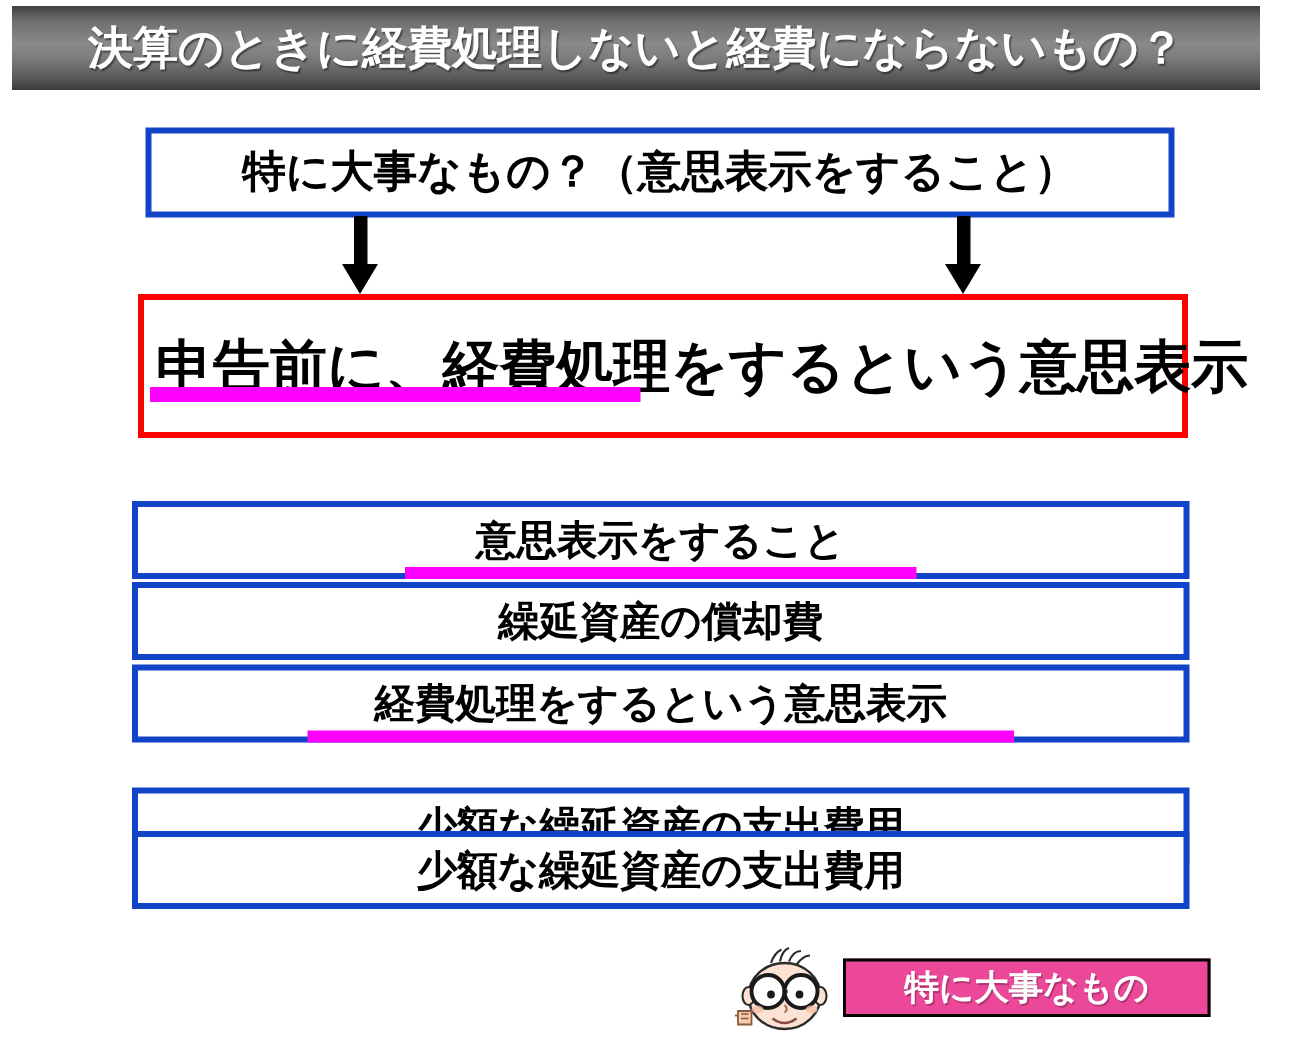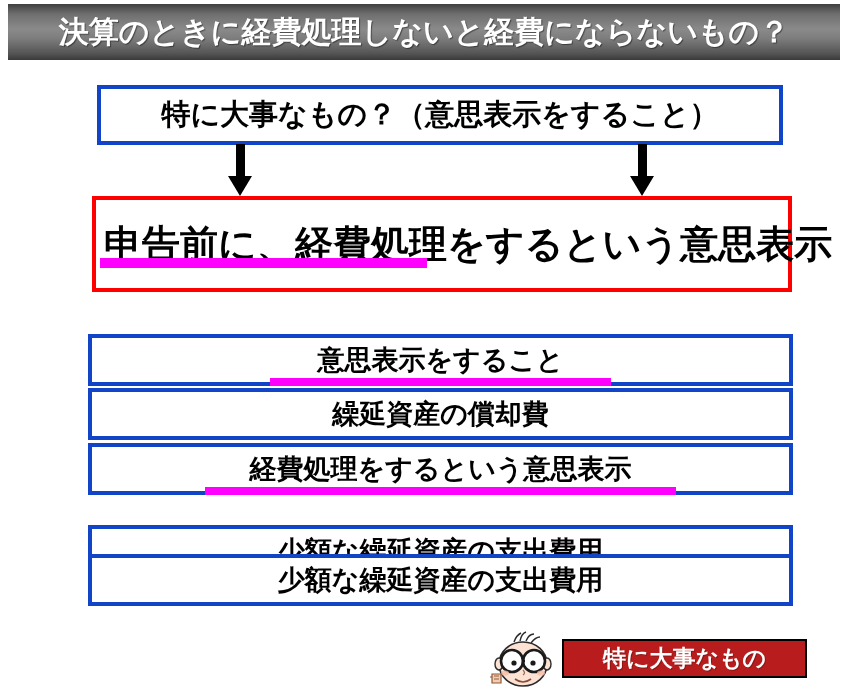--- a/index.html
+++ b/index.html
@@ -158,21 +158,21 @@
   .ul-item2 { left: 205px; top: 487px;  width: 471px; }
 
   
   .note-box {
     position: absolute;
     left: 562px;
     top: 639px;
     width: 245px;
     height: 39px;
     box-sizing: border-box;
-    background: #b91c1c;
+    background: #ec4899;
     border: 2px solid #000000;
     display: flex;
     align-items: center;
     justify-content: center;
   }
   .note-box .label {
     color: #ffffff;
     font-size: 23px;
     font-weight: bold;
     white-space: nowrap;

